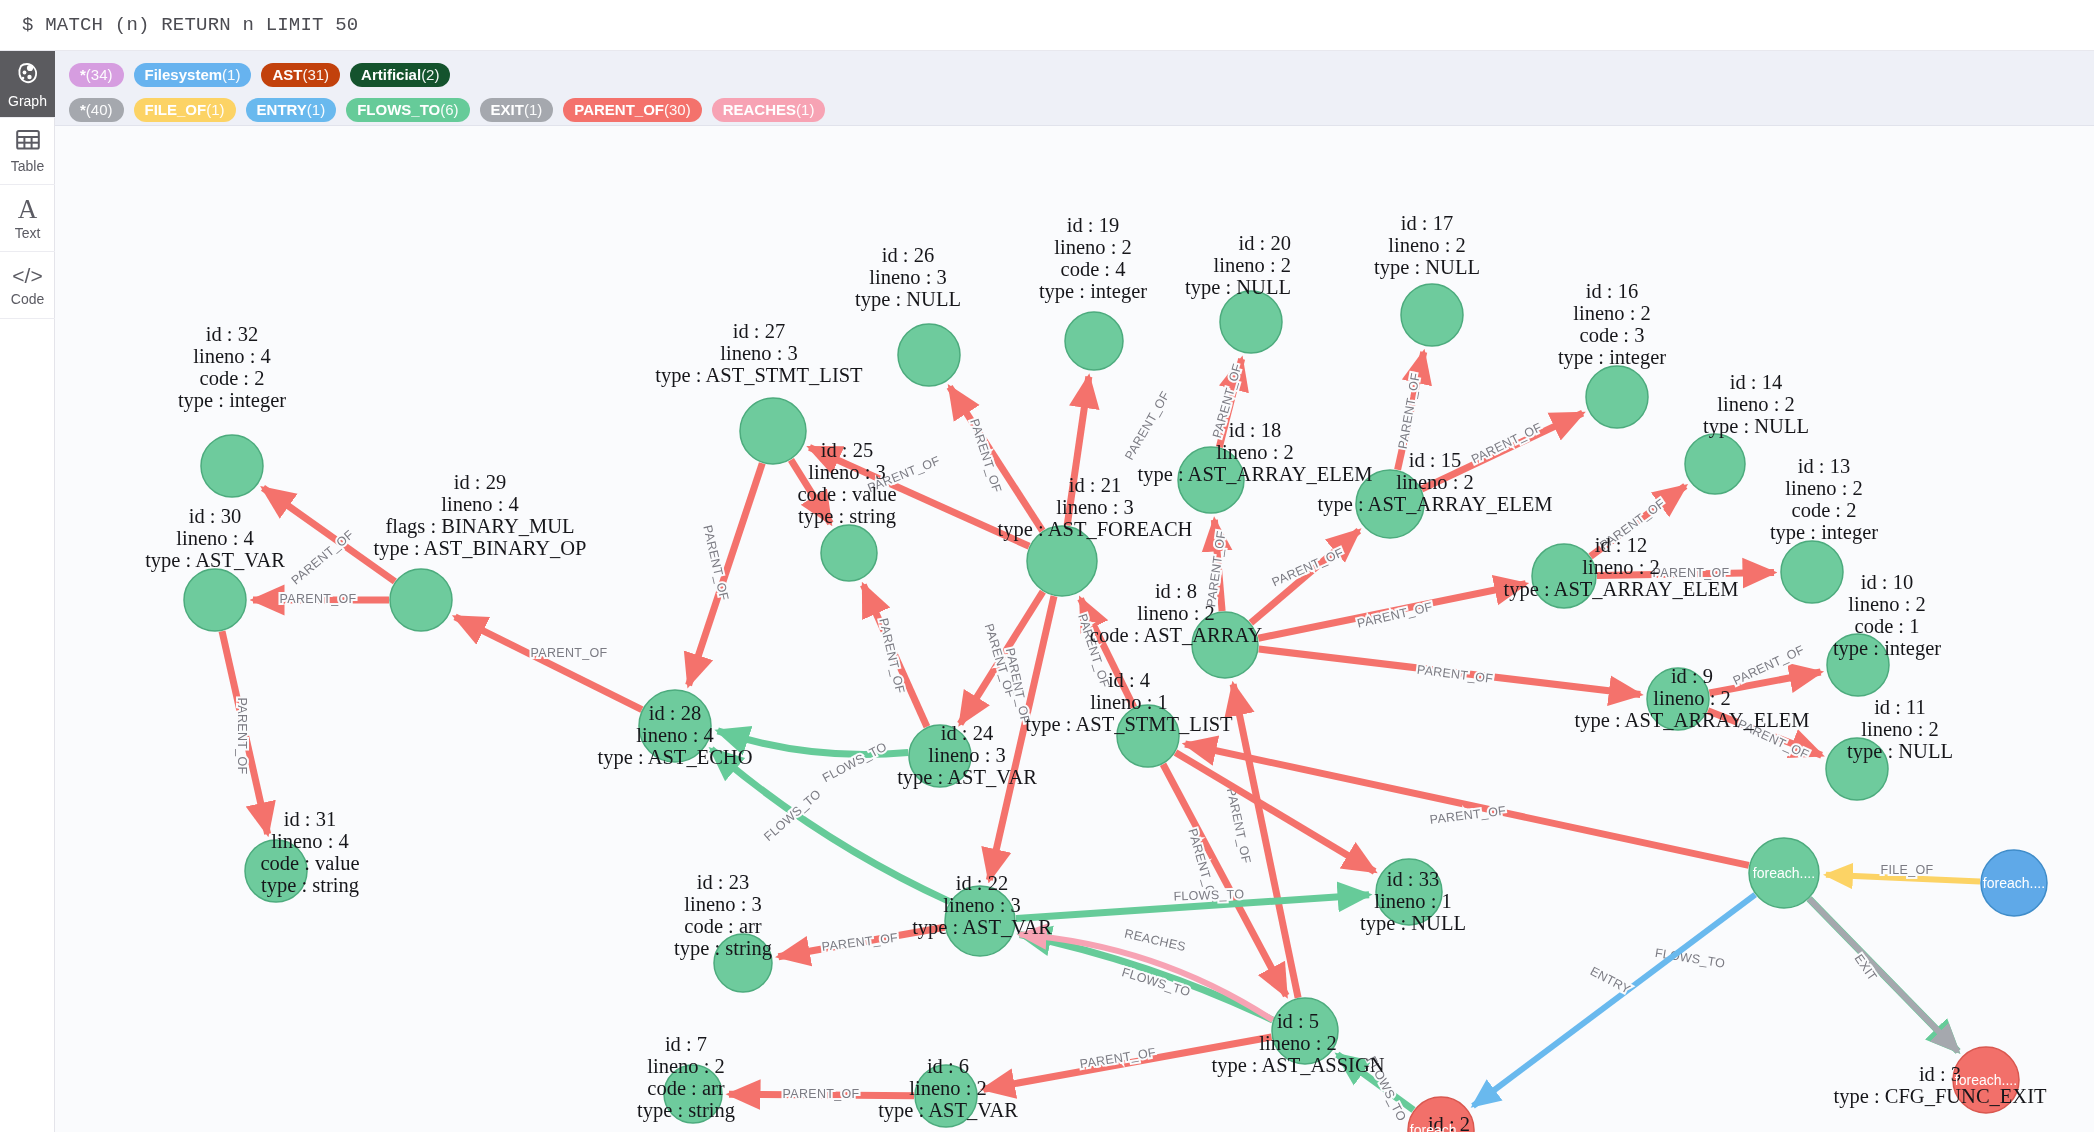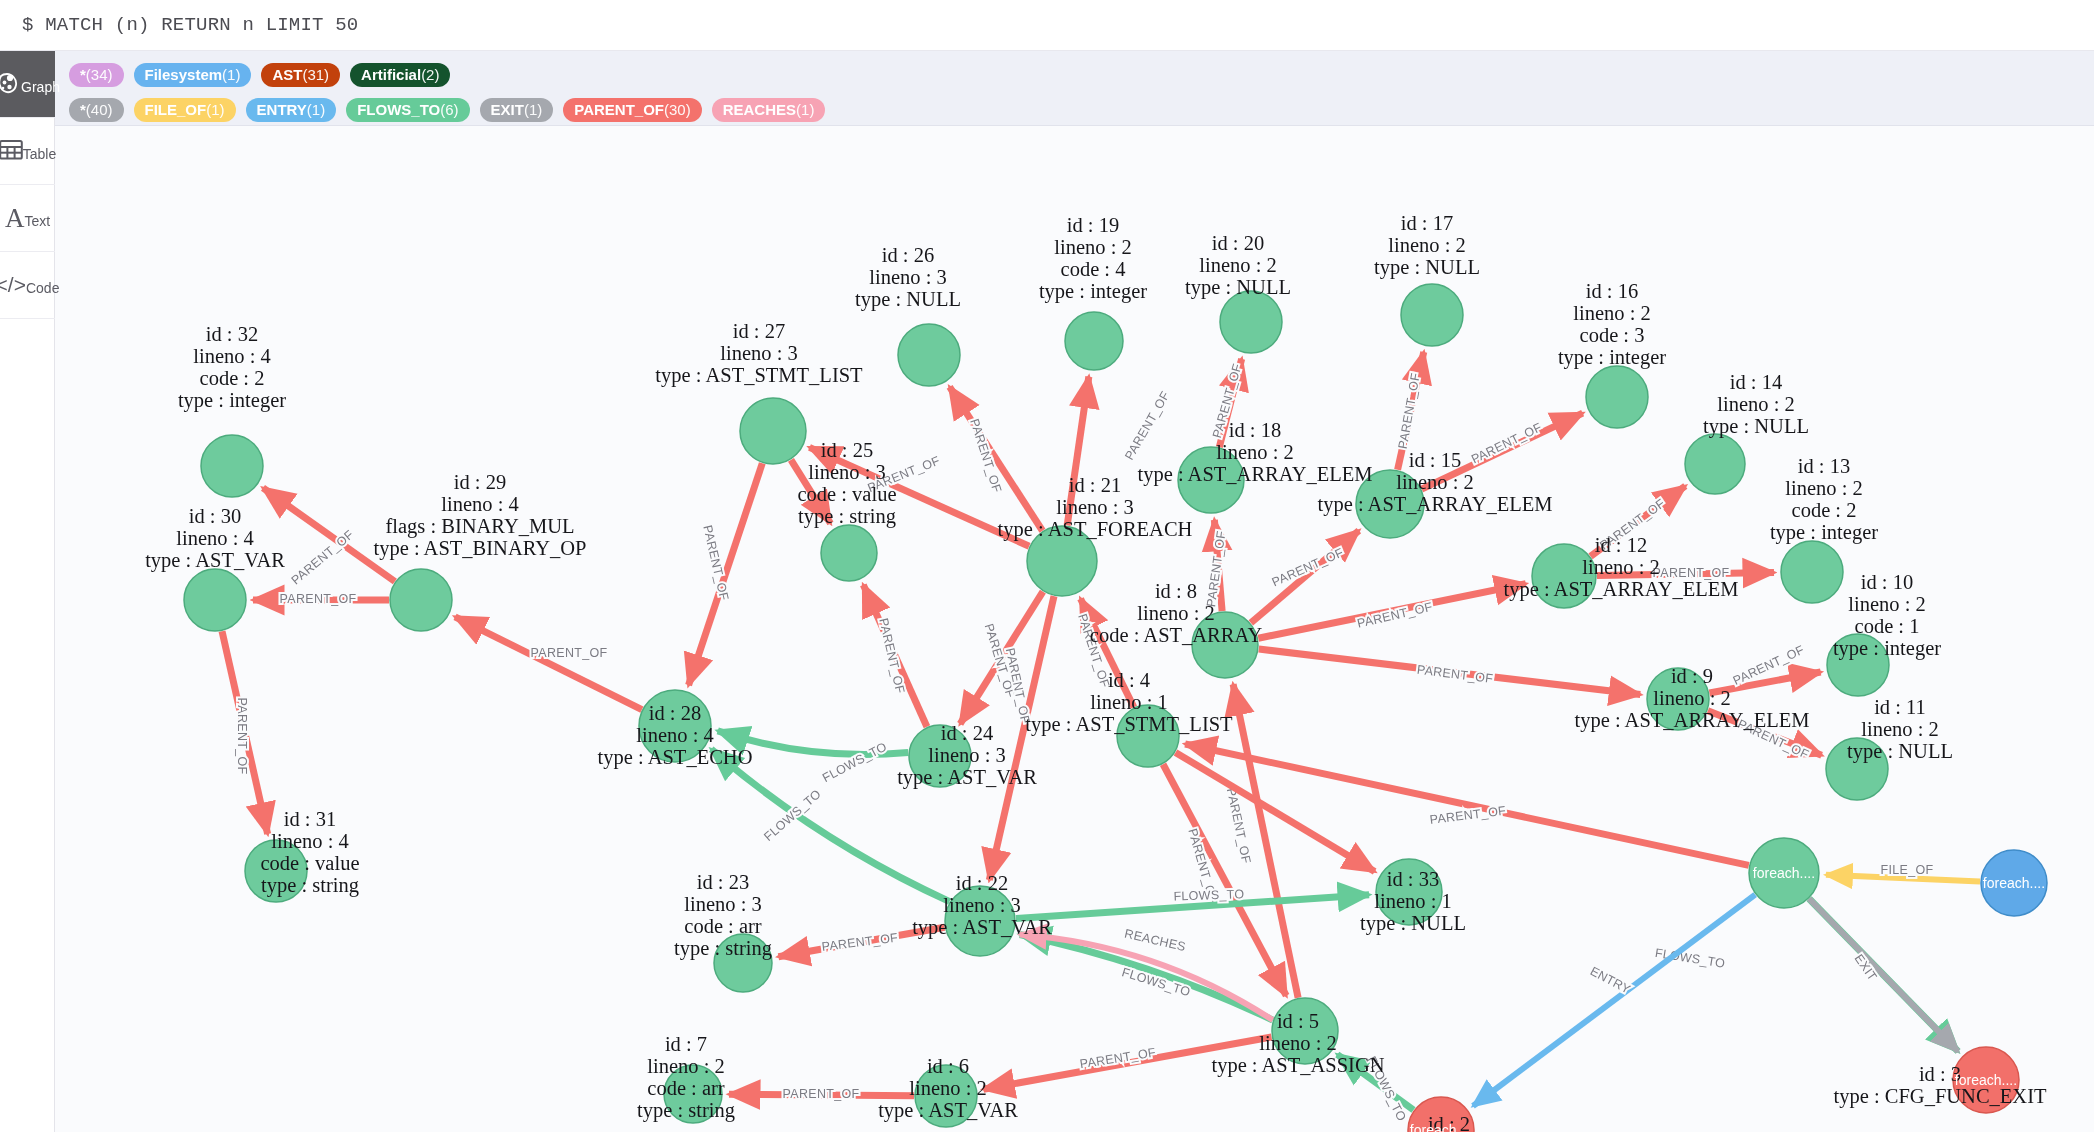--- a/index.html
+++ b/index.html
@@ -33,21 +33,21 @@
   
   #sidebar {
     position: absolute; left: 0; top: 51px;
     width: 55px; height: 1081px;
     background: #ffffff;
     border-right: 1px solid #e4e4ea;
     z-index: 30;
   }
   .side-item {
     width: 55px; height: 67px;
-    display: flex; 
+    display: flex; flex-direction: column;
     align-items: center; justify-content: center;
     color: #5b5b63;
     border-bottom: 1px solid #ececf1;
     cursor: pointer;
   }
   .side-item.active { background: #5b5b5f; color: #ffffff; }
   .side-label { font-size: 14px; line-height: 1; margin-top: 5px; }
   .side-gl { line-height: 1; display:block; }
 
   
@@ -536,21 +536,21 @@
           <div>id : 22</div>
           <div>lineno : 3</div>
           <div>type : AST_VAR</div>
         </div>
         <div class="node-caption" style="left: 668px; top: 746px;">
           <div>id : 23</div>
           <div>lineno : 3</div>
           <div>code : arr</div>
           <div>type : string</div>
         </div>
-        <div class="node-caption" style="left: 1183px; top: 107px;">
+        <div class="node-caption" style="left: 1183px; top: 107px; text-align: right;">
           <div>id : 20</div>
           <div>lineno : 2</div>
           <div>type : NULL</div>
         </div>
         <div class="node-caption" style="left: 1200px; top: 294px;">
           <div>id : 18</div>
           <div>lineno : 2</div>
           <div>type : AST_ARRAY_ELEM</div>
         </div>
         <div class="node-caption" style="left: 1372px; top: 87px;">

